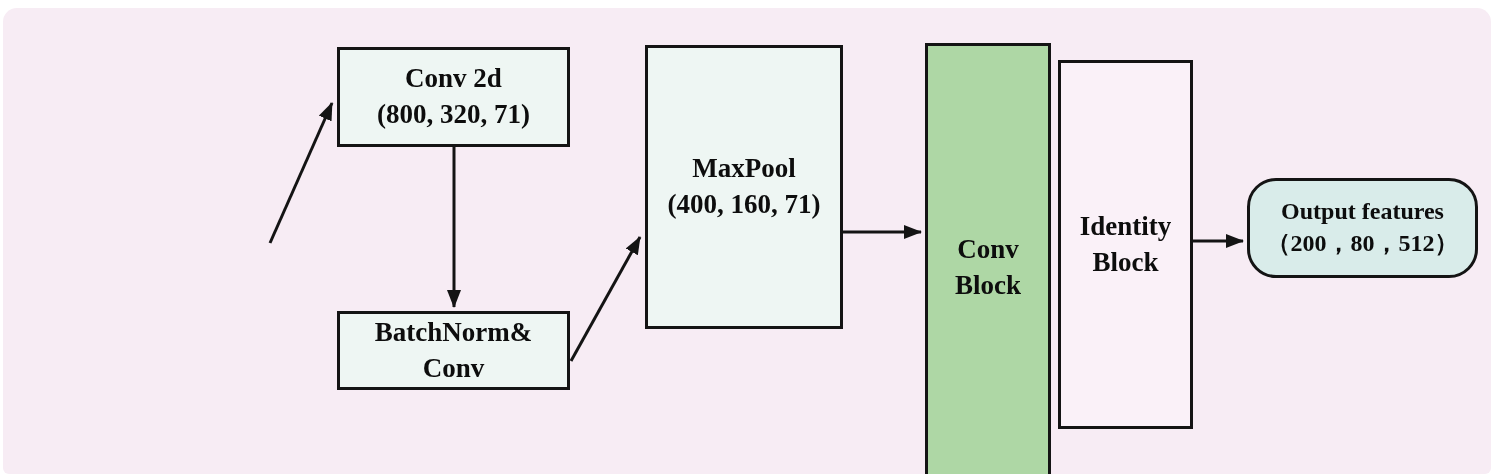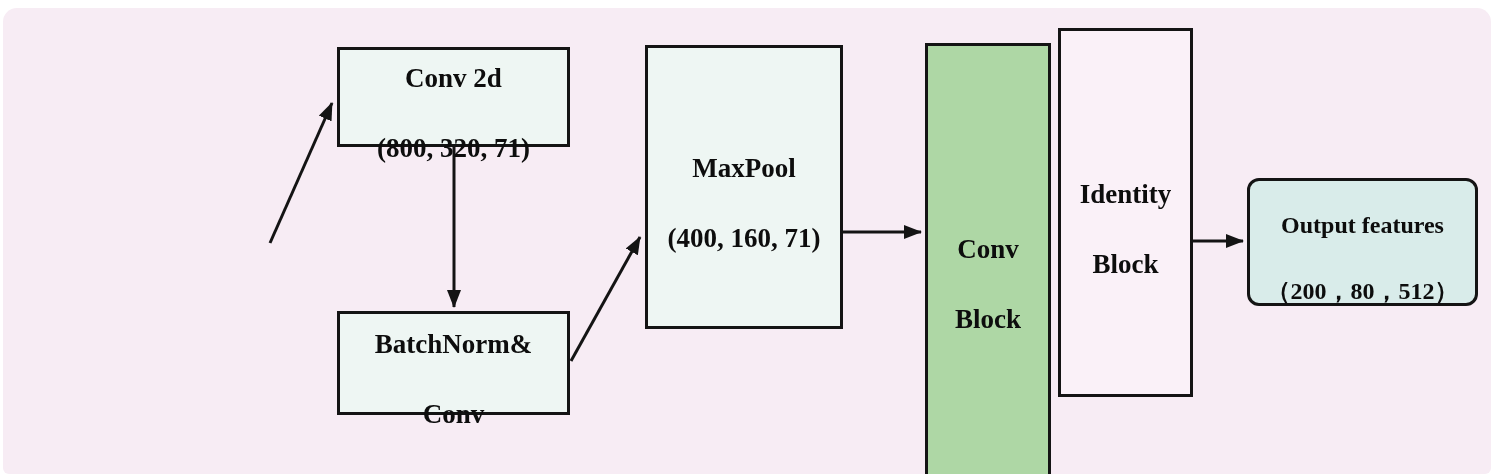--- a/index.html
+++ b/index.html
@@ -31,53 +31,53 @@
     display: flex;
     flex-direction: column;
     align-items: center;
     justify-content: center;
     text-align: center;
     color: #0d0d0d;
     font-weight: bold;
     line-height: 1.32;
     font-size: 27px;
   }
-  .node .ln { white-space: nowrap; margin-top: 34px; }
+  .node .ln { white-space: nowrap; }
 
   #node-input {
     left: 15px; top: 170px; width: 260px; height: 131px;
     background: #d9e6f2;
     border-radius: 24px;
   }
   #node-input .ln2 { font-size: 26px; letter-spacing: 0px; }
 
   #node-conv2d {
     left: 337px; top: 47px; width: 233px; height: 100px;
     background: #eef6f3;
   }
   #node-batchnorm {
-    left: 337px; top: 311px; width: 233px; height: 104px;
+    left: 337px; top: 311px; width: 233px; height: 79px;
     background: #eef6f3;
   }
   #node-maxpool {
     left: 645px; top: 45px; width: 198px; height: 284px;
     background: #eef6f3;
   }
   #node-convblock {
     left: 925px; top: 43px; width: 126px; height: 450px;
     background: #aed7a5;
   }
   #node-identityblock {
-    left: 1058px; top: 28px; width: 135px; height: 369px;
+    left: 1058px; top: 60px; width: 135px; height: 369px;
     background: #faf1f8;
   }
   #node-output {
-    left: 1247px; top: 178px; width: 231px; height: 128px;
+    left: 1247px; top: 178px; width: 231px; height: 100px;
     background: #d9ecea;
-    border-radius: 12px;
+    border-radius: 29px;
     font-size: 24px;
   }
 
   #arrow-layer {
     position: absolute;
     left: 0; top: 0;
     width: 1494px; height: 474px;
     pointer-events: none;
   }
   #arrow-layer line {

